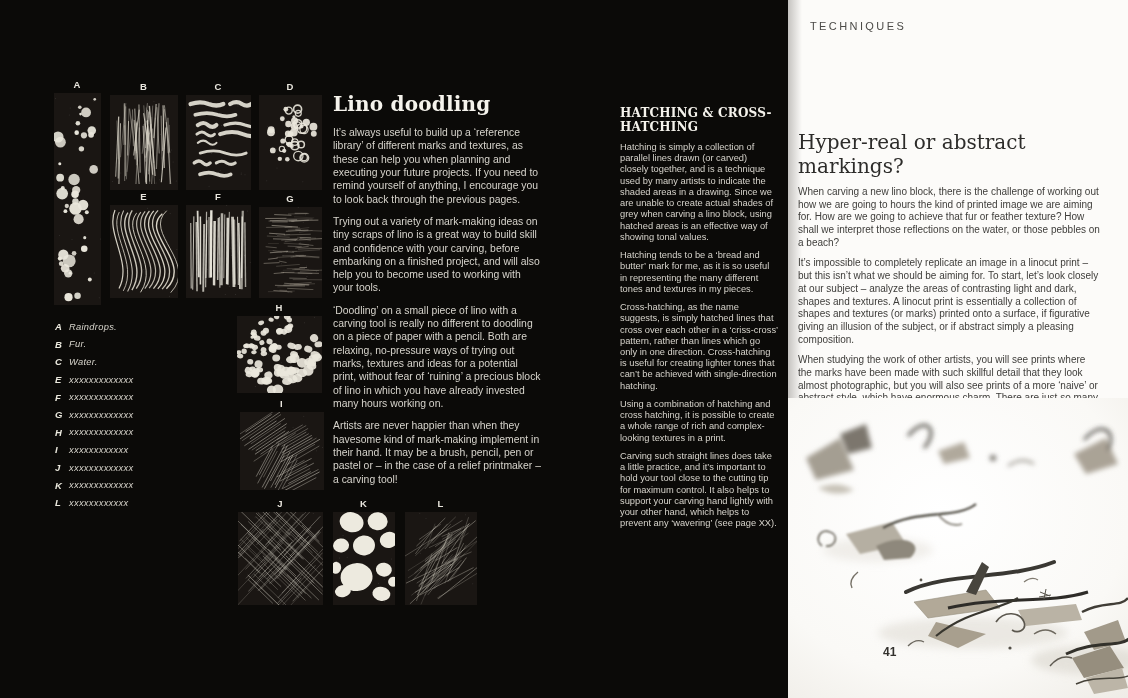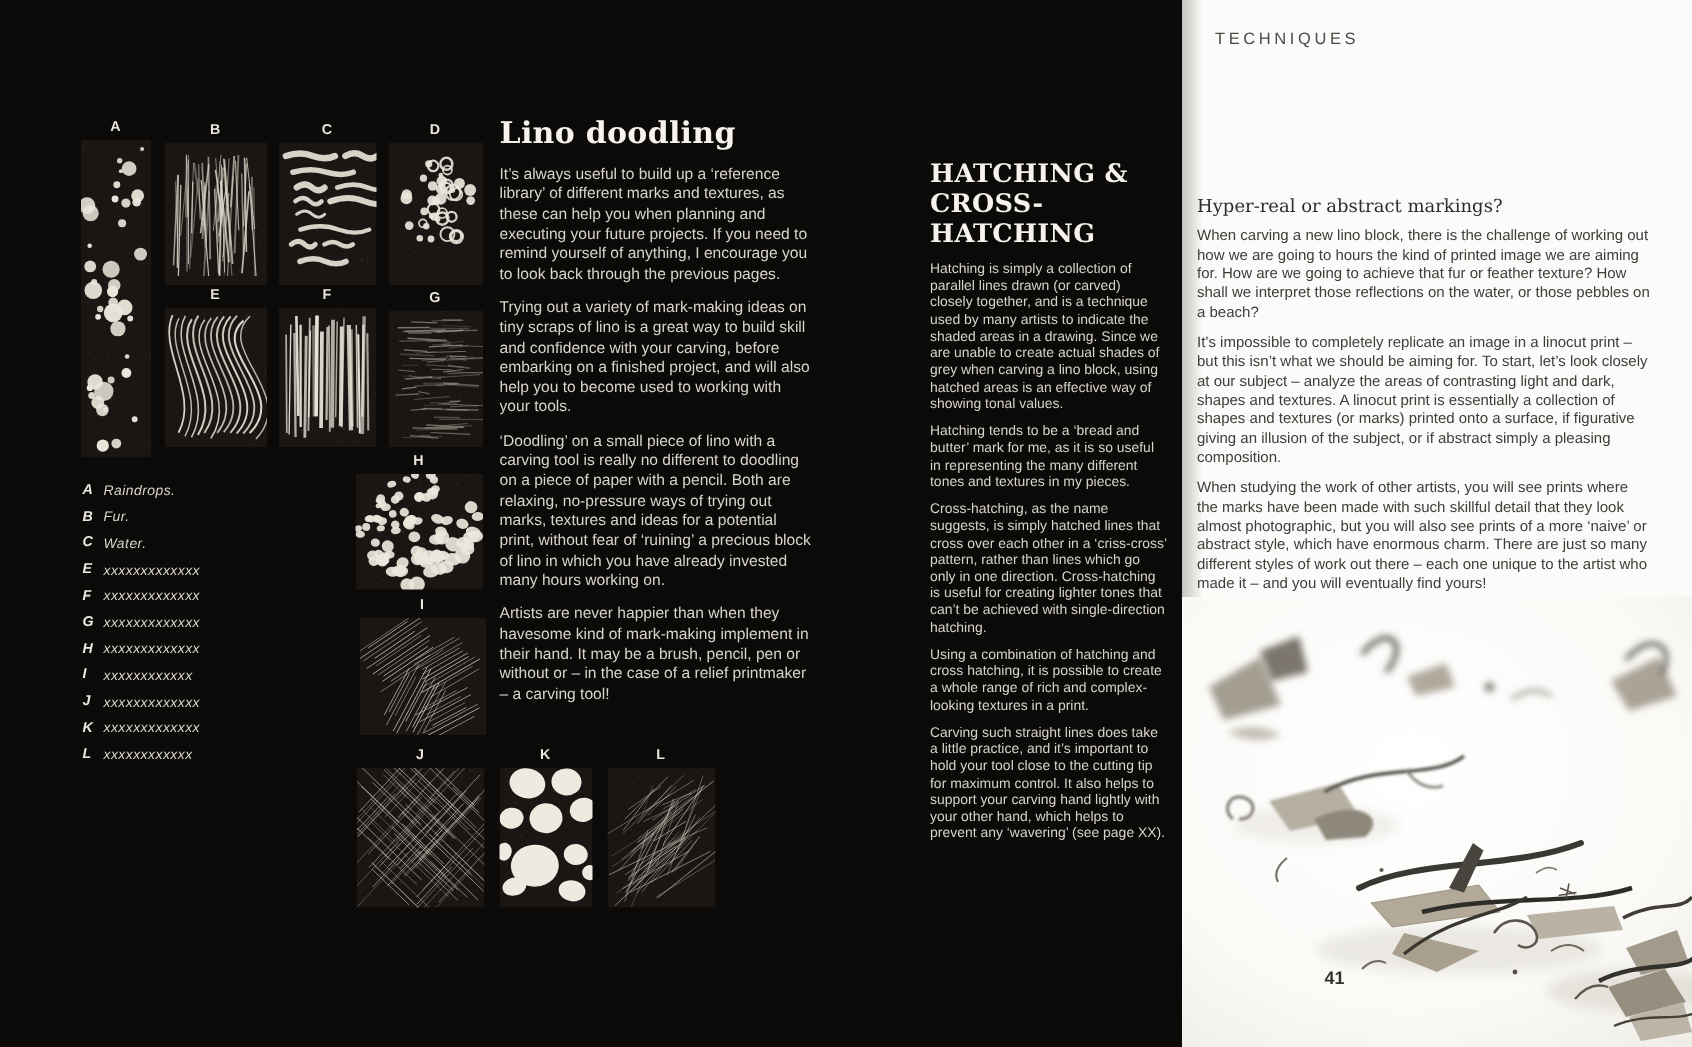--- a/index.html
+++ b/index.html
@@ -11,38 +11,38 @@
   .swatch{position:absolute;}
   .swatch svg{display:block;width:100%;height:100%;}
   .swatch-label{position:absolute;transform:translateX(-50%);color:#e9e6de;
                 font-size:9.5px;font-weight:bold;letter-spacing:1.2px;}
 
   .caption-list{position:absolute;left:55px;top:318px;width:150px;}
   .cap-row{height:17.6px;display:flex;align-items:center;}
   .cap-letter{width:14px;font-size:9.5px;font-weight:bold;font-style:italic;color:#eceadf;flex:0 0 14px;}
   .cap-text{font-size:9.3px;font-style:italic;color:#d9d6cd;letter-spacing:.3px;}
 
-  .article-main{position:absolute;left:333px;top:76px;width:208px;}
+  .article-main{position:absolute;left:333px;top:92px;width:208px;}
   .article-main h1{margin:0 0 10px 0;font-family:"DejaVu Serif",serif;font-size:20px;
                    font-weight:bold;color:#f5f3ec;letter-spacing:.2px;}
   .article-main p{margin:0 0 9px 0;font-size:10.4px;line-height:1.28;color:#d7d4cc;}
 
   .article-col2{position:absolute;left:620px;top:106px;width:158px;}
-  .article-col2 h2{margin:0 4px 8px 0;font-family:"DejaVu Serif",serif;font-size:17px;
+  .article-col2 h2{margin:0 4px 8px 0;font-family:"DejaVu Serif",serif;font-size:12px;
                    font-weight:bold;color:#f5f3ec;letter-spacing:.2px;}
   .article-col2 p{margin:0 0 7px 0;font-size:9.3px;line-height:1.21;color:#d7d4cc;}
 
   
   .page-right{position:absolute;left:788px;top:0;width:340px;height:698px;background:#fcfbf9;}
   .gutter{position:absolute;left:788px;top:0;width:14px;height:698px;
           background:linear-gradient(90deg,rgba(55,50,44,.28),rgba(55,50,44,0));pointer-events:none;}
   .section-header{position:absolute;left:810px;top:20px;font-size:11px;font-weight:normal;
                   letter-spacing:2.4px;color:#4b4a47;}
   .article-right{position:absolute;left:798px;top:130px;width:302px;}
-  .article-right h1{margin:0 0 8px 0;font-family:"DejaVu Serif",serif;font-size:12px;
+  .article-right h1{margin:0 0 8px 0;font-family:"DejaVu Serif",serif;font-size:20px;
                     font-weight:normal;color:#2d2c2a;}
   .article-right p{margin:0 0 8px 0;font-size:10px;line-height:1.27;color:#3e3d3a;}
 
   .photo-wrap{position:absolute;left:788px;top:398px;width:340px;height:300px;}
   .page-number{position:absolute;left:883px;top:645px;font-size:12px;font-weight:bold;color:#33312d;z-index:5;}
 </style>
 </head>
 <body>
 
 <div id="stage">
@@ -886,21 +886,21 @@
           <span class="cap-text">xxxxxxxxxxxx</span>
         </div>
       </div>
 
     <div class="article-main">
       <h1>Lino doodling</h1>
       <div>
           <p>It’s always useful to build up a ‘reference library’ of different marks and textures, as these can help you when planning and executing your future projects. If you need to remind yourself of anything, I encourage you to look back through the previous pages.</p>
           <p>Trying out a variety of mark-making ideas on tiny scraps of lino is a great way to build skill and confidence with your carving, before embarking on a finished project, and will also help you to become used to working with your tools.</p>
           <p>‘Doodling’ on a small piece of lino with a carving tool is really no different to doodling on a piece of paper with a pencil. Both are relaxing, no-pressure ways of trying out marks, textures and ideas for a potential print, without fear of ‘ruining’ a precious block of lino in which you have already invested many hours working on.</p>
-          <p>Artists are never happier than when they havesome kind of mark-making implement in their hand. It may be a brush, pencil, pen or without or – in the case of a relief printmaker – a carving tool!</p>
+          <p>Artists are never happier than when they havesome kind of mark-making implement in their hand. It may be a brush, pencil, pen or pastel or – in the case of a relief printmaker – a carving tool!</p>
         </div>
     </div>
 
     <div class="article-col2">
       <h2>HATCHING &amp; CROSS-HATCHING</h2>
       <div>
           <p>Hatching is simply a collection of parallel lines drawn (or carved) closely together, and is a technique used by many artists to indicate the shaded areas in a drawing. Since we are unable to create actual shades of grey when carving a lino block, using hatched areas is an effective way of showing tonal values.</p>
           <p>Hatching tends to be a ‘bread and butter’ mark for me, as it is so useful in representing the many different tones and textures in my pieces.</p>
           <p>Cross-hatching, as the name suggests, is simply hatched lines that cross over each other in a ‘criss-cross’ pattern, rather than lines which go only in one direction. Cross-hatching is useful for creating lighter tones that can’t be achieved with single-direction hatching.</p>
           <p>Using a combination of hatching and cross hatching, it is possible to create a whole range of rich and complex-looking textures in a print.</p>

